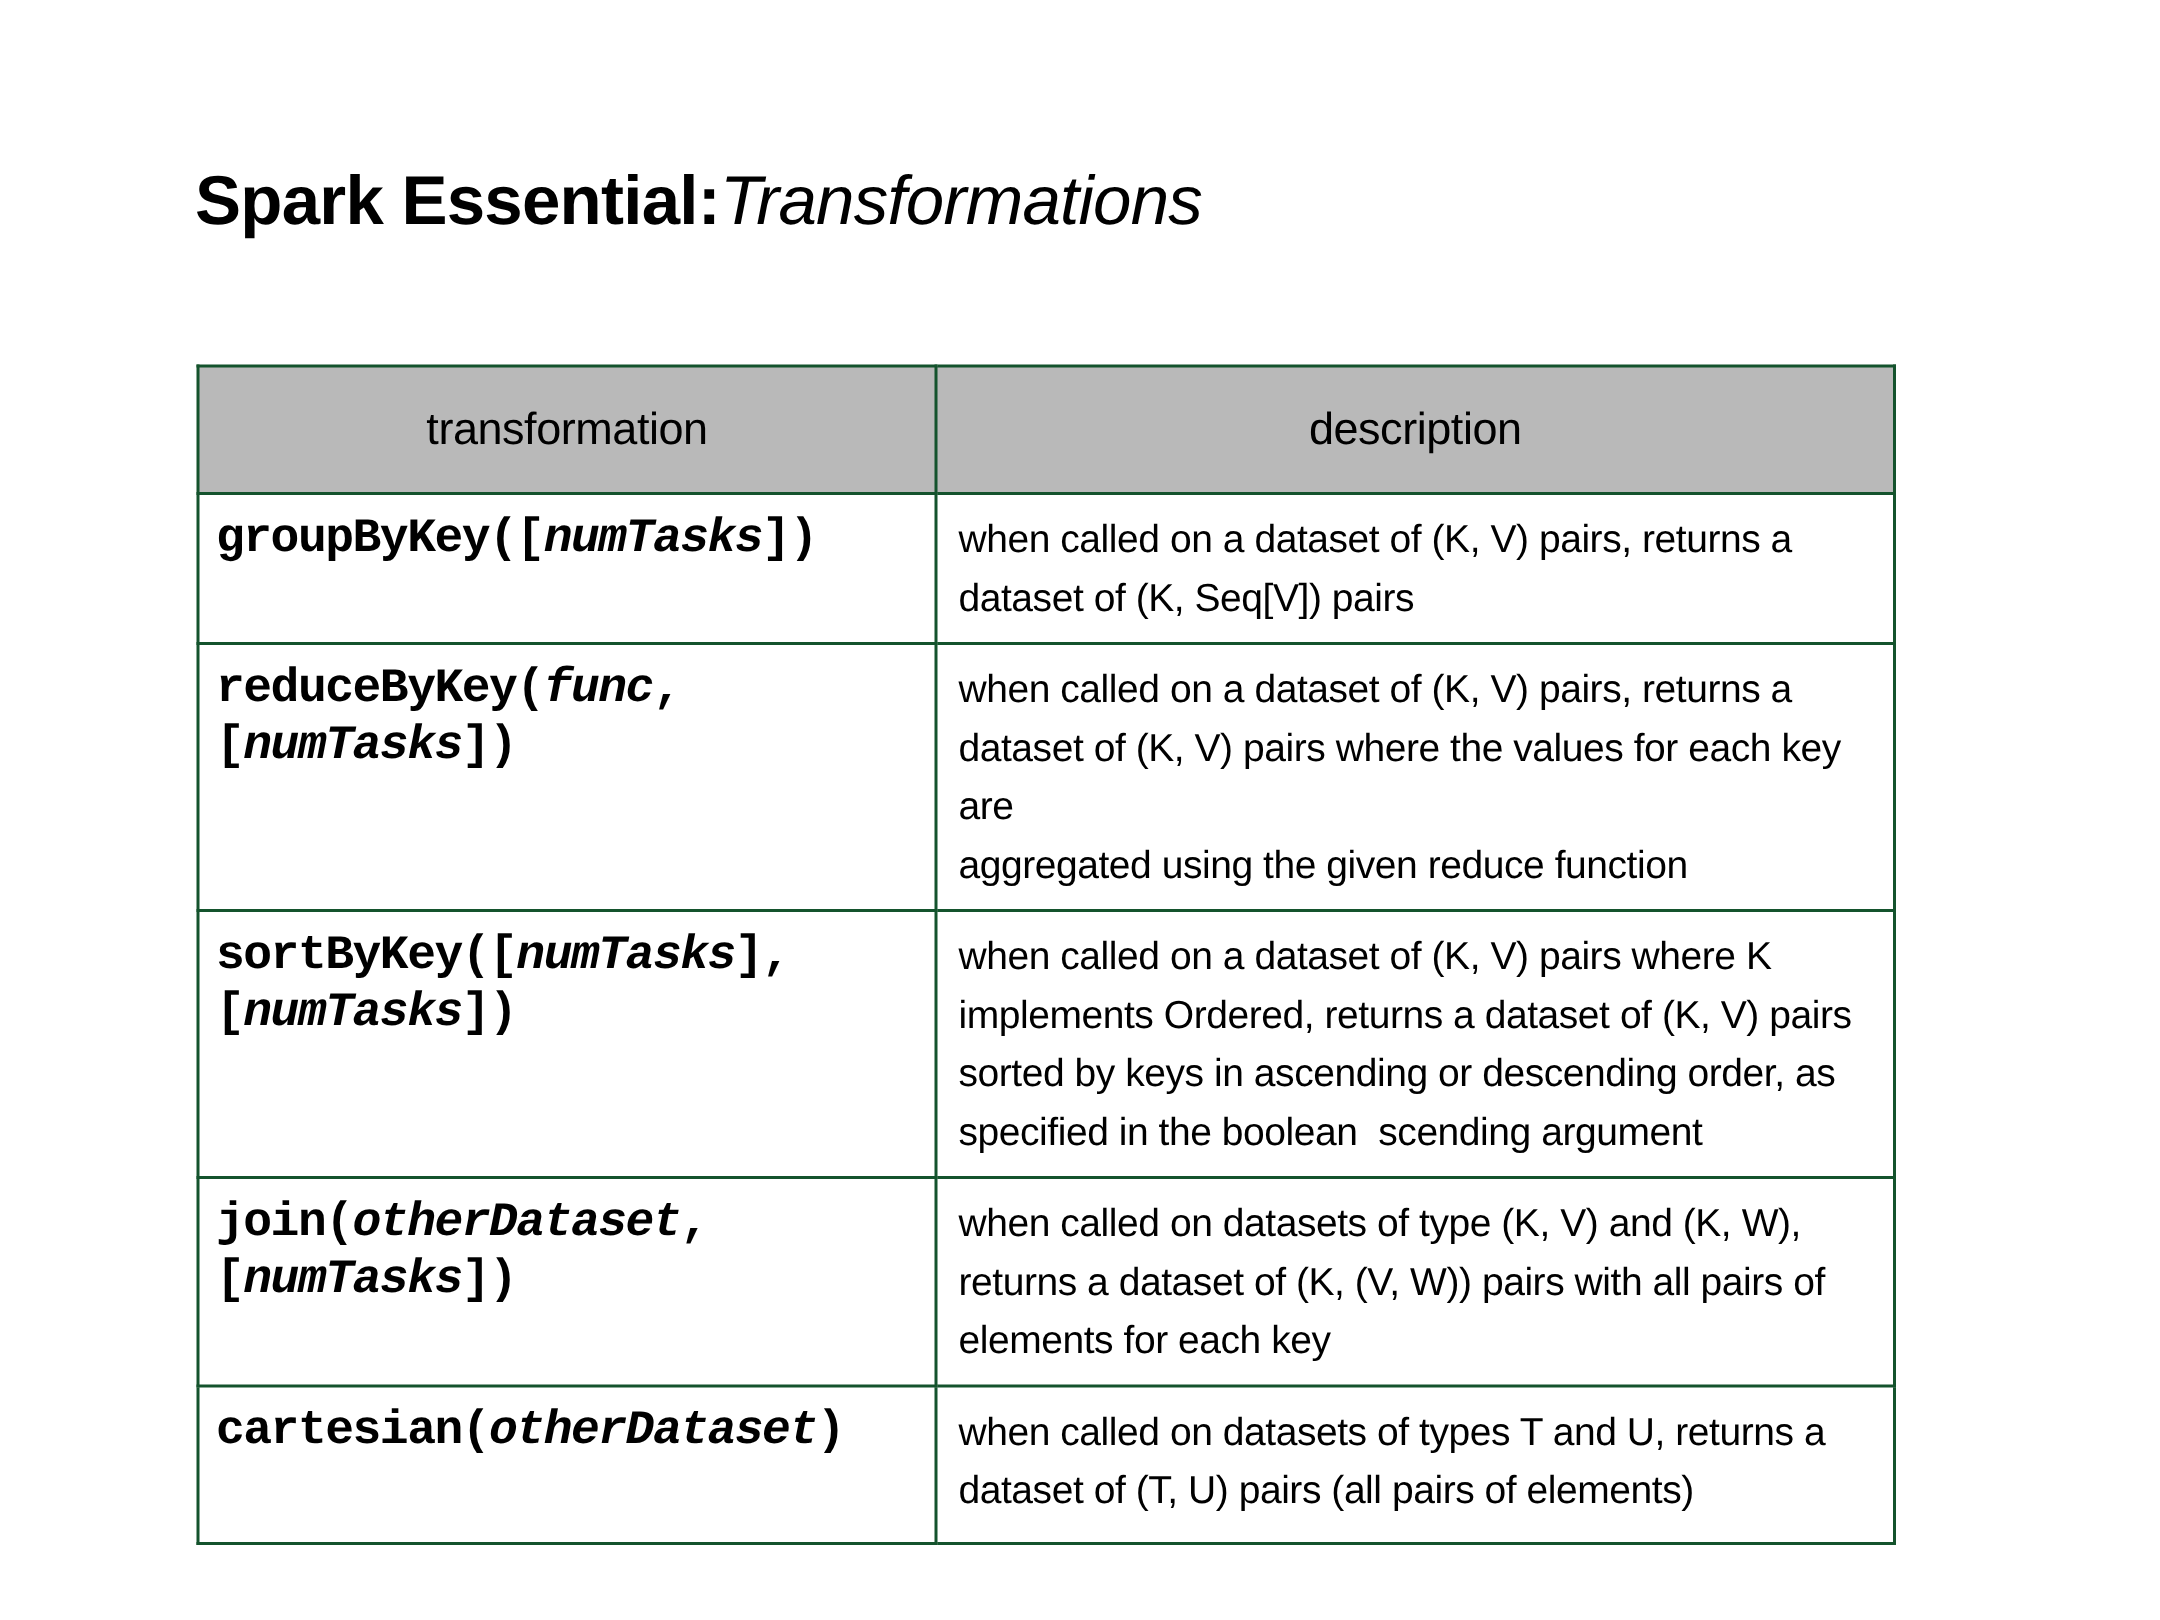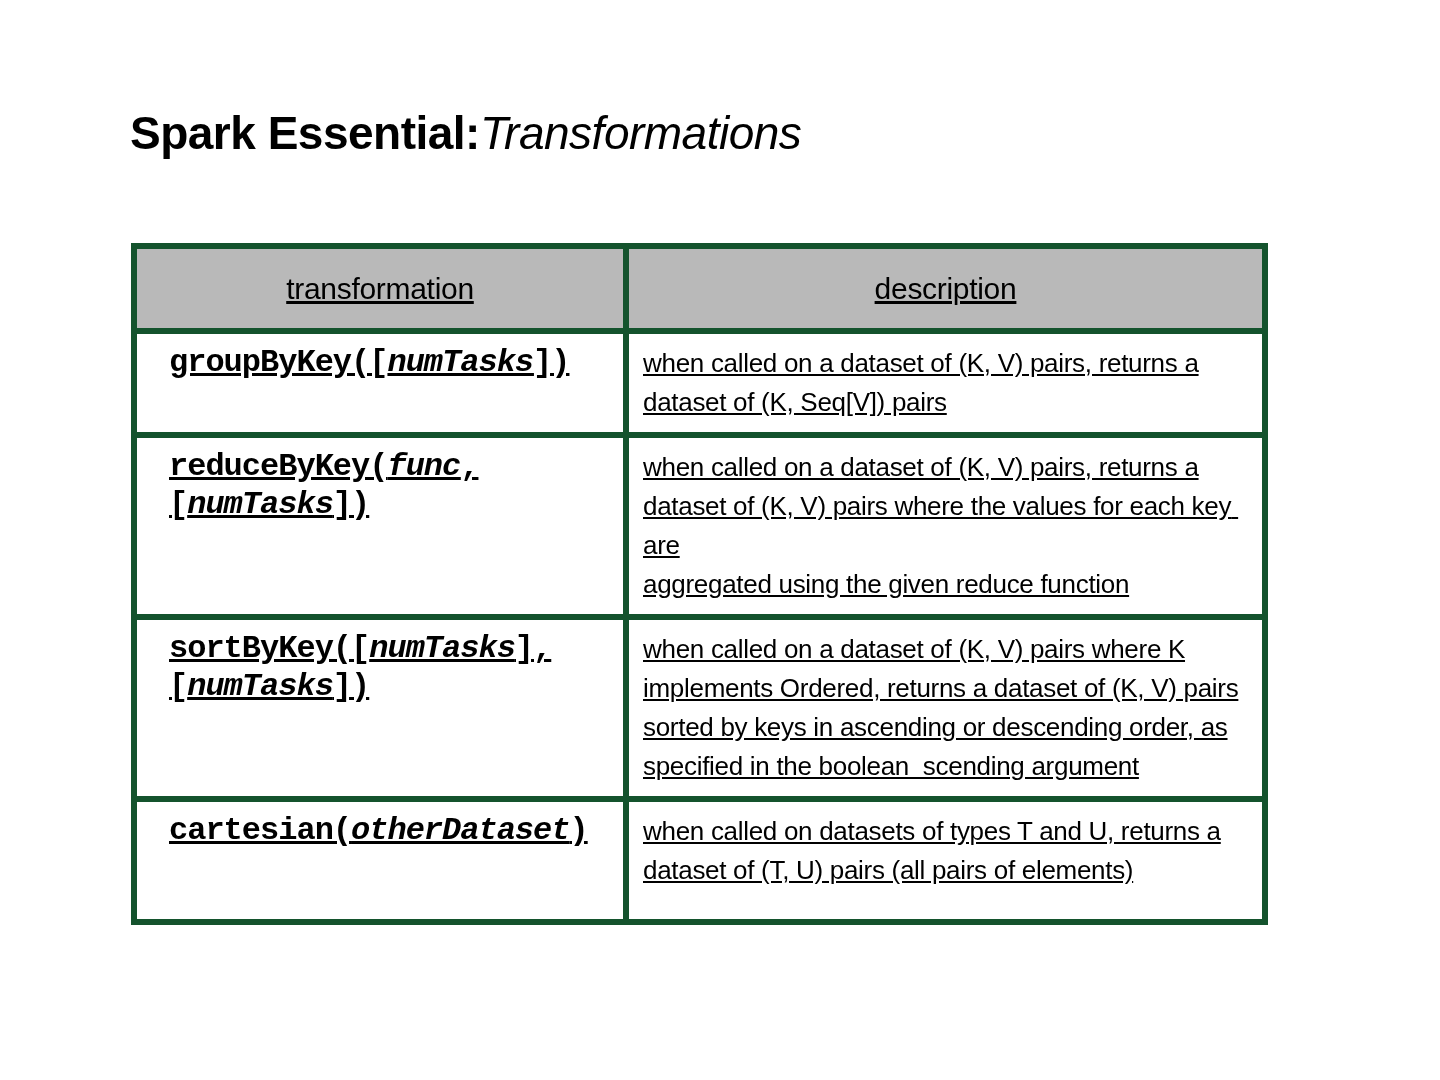--- a/index.html
+++ b/index.html
@@ -34,40 +34,39 @@
   }
   table.transform-table {
     position: absolute;
     left: 131px;
     top: 243px;
     width: 1119px;
     border-collapse: collapse;
     table-layout: fixed;
   }
   .transform-table th, .transform-table td {
-    border: 6px solid #14532d;
-    text-decoration: underline;
+    border: 2px solid #14532d;
   }
   .transform-table thead tr { height: 85px; }
   .transform-table th {
     background: #b9b9b9;
     font-size: 30px;
     font-weight: normal;
     text-align: center;
     vertical-align: middle;
     letter-spacing: -0.3px;
   }
   .col-transform { width: 492px; }
   .col-desc { width: 639px; }
   td.code-cell {
     font-family: "Liberation Mono", "DejaVu Sans Mono", monospace;
     font-weight: bold;
     font-size: 32px;
     line-height: 1.2;
-    padding: 10px 32px;
+    padding: 10px 11px;
     vertical-align: top;
     white-space: pre-wrap;
     letter-spacing: -1px;
   }
   td.code-cell .code-italic { font-style: italic; }
   td.desc-cell {
     font-size: 26px;
     line-height: 1.5;
     padding: 10px 14px;
     vertical-align: top;
@@ -111,19 +110,26 @@
         </tr>
         <tr>
           <td class="code-cell"><span class="code-plain">sortByKey([</span><span class="code-italic">numTasks</span><span class="code-plain">],
 [</span><span class="code-italic">numTasks</span><span class="code-plain">])</span></td>
           <td class="desc-cell">when called on a dataset of (K, V) pairs where K
 implements Ordered, returns a dataset of (K, V) pairs
 sorted by keys in ascending or descending order, as
 specified in the boolean  scending argument</td>
         </tr>
         <tr>
+          <td class="code-cell"><span class="code-plain">join(</span><span class="code-italic">otherDataset</span><span class="code-plain">,
+[</span><span class="code-italic">numTasks</span><span class="code-plain">])</span></td>
+          <td class="desc-cell">when called on datasets of type (K, V) and (K, W),
+returns a dataset of (K, (V, W)) pairs with all pairs of
+elements for each key</td>
+        </tr>
+        <tr>
           <td class="code-cell"><span class="code-plain">cartesian(</span><span class="code-italic">otherDataset</span><span class="code-plain">)</span></td>
           <td class="desc-cell">when called on datasets of types T and U, returns a
 dataset of (T, U) pairs (all pairs of elements)</td>
         </tr>
       </tbody>
   </table>
 </div>
 
 </body></html>

